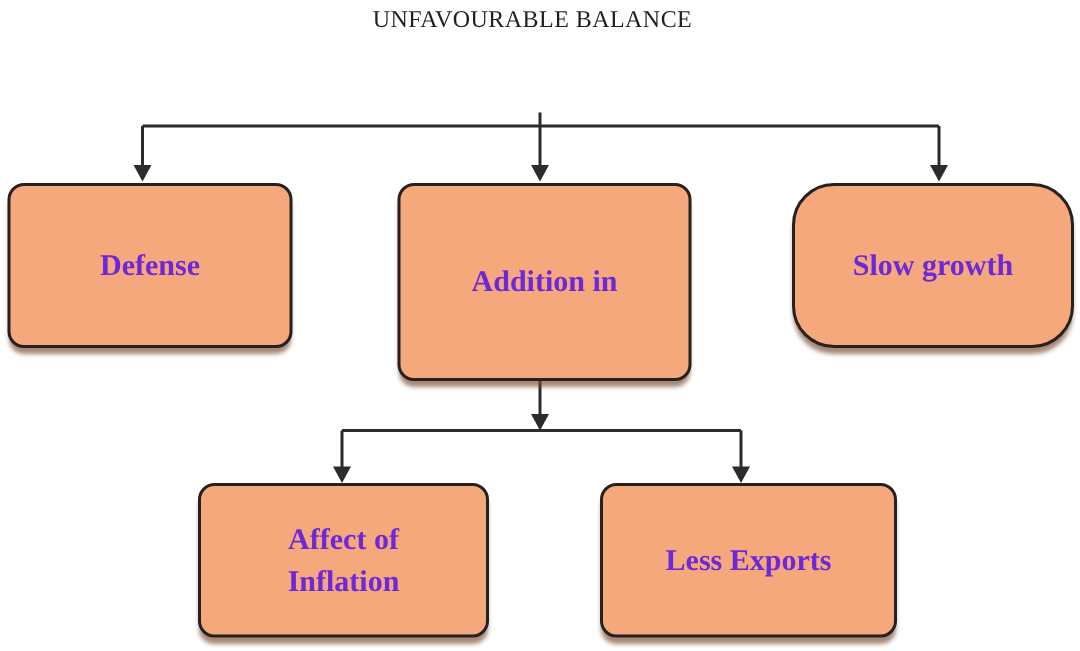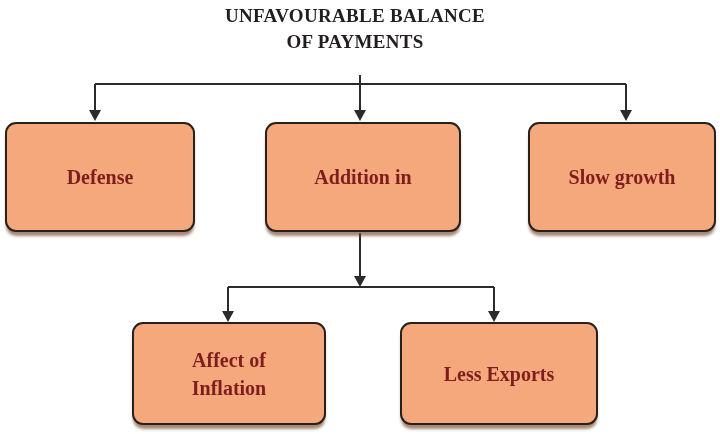--- a/index.html
+++ b/index.html
@@ -14,22 +14,22 @@
     background: #ffffff;
     overflow: hidden;
     font-family: "Liberation Serif", "DejaVu Serif", serif;
   }
   .diagram-title {
     position: absolute;
     top: 3px;
     left: 0;
     width: 710px;
     text-align: center;
-    font-weight: bold;
-    font-size: 19px;
+    font-weight: normal;
+    font-size: 16px;
     line-height: 1.35;
     letter-spacing: 0.3px;
     color: #221d1f;
   }
   svg.connectors {
     position: absolute;
     top: 0;
     left: 0;
     width: 720px;
     height: 434px;
@@ -41,39 +41,38 @@
     border: 2.5px solid #27211d;
     border-radius: 11px;
     box-shadow: 0 5px 3px -1px rgba(116, 72, 46, 0.65);
     display: flex;
     align-items: center;
     justify-content: center;
     text-align: center;
     font-size: 20px;
     font-weight: 600;
     line-height: 1.4;
-    color: #7f1d1d;
+    color: #6d28d9;
   }
   .node .label { display: block; }
   
   #node-defense     { left: 5px;   top: 122px; width: 190px; height: 110px; }
-  #node-imports     { left: 265px; top: 122px; width: 196px; height: 110px; }
-  #node-production  { left: 528px; top: 122px; width: 188px; height: 110px; }
+  #node-imports     { left: 265px; top: 122px; width: 196px; height: 132px; }
+  #node-production  { left: 528px; top: 122px; width: 188px; height: 110px; border-radius: 28px; }
   
   #node-inflation   { left: 132px; top: 322px; width: 194px; height: 103px; }
   #node-exports     { left: 400px; top: 322px; width: 198px; height: 103px; }
 </style>
 </head>
 <body>
 
 <div id="canvas">
 
   <div class="diagram-title">
     <span>UNFAVOURABLE BALANCE</span><br>
-    <span>OF PAYMENTS</span>
   </div>
 
   <svg class="connectors" viewBox="0 0 720 434" xmlns="http://www.w3.org/2000/svg">
     <g stroke="#2b2b2b" stroke-width="2" fill="none">
 
       <line x1="360" y1="75" x2="360" y2="84"></line>
 
       <line x1="95" y1="84" x2="626" y2="84"></line>
 
       <line x1="95" y1="84" x2="95" y2="111"></line>

